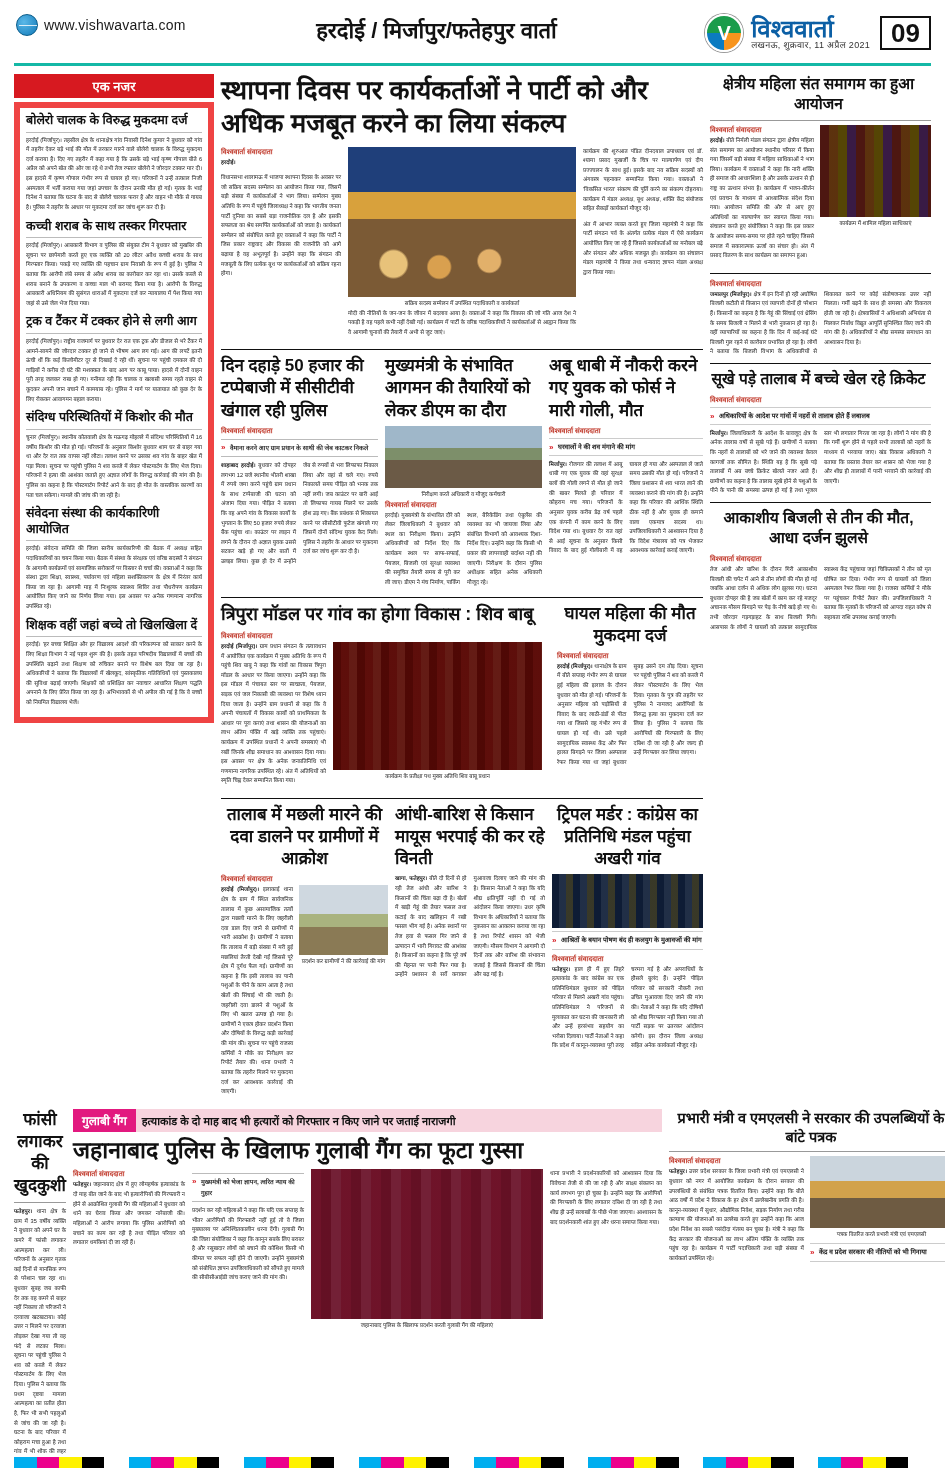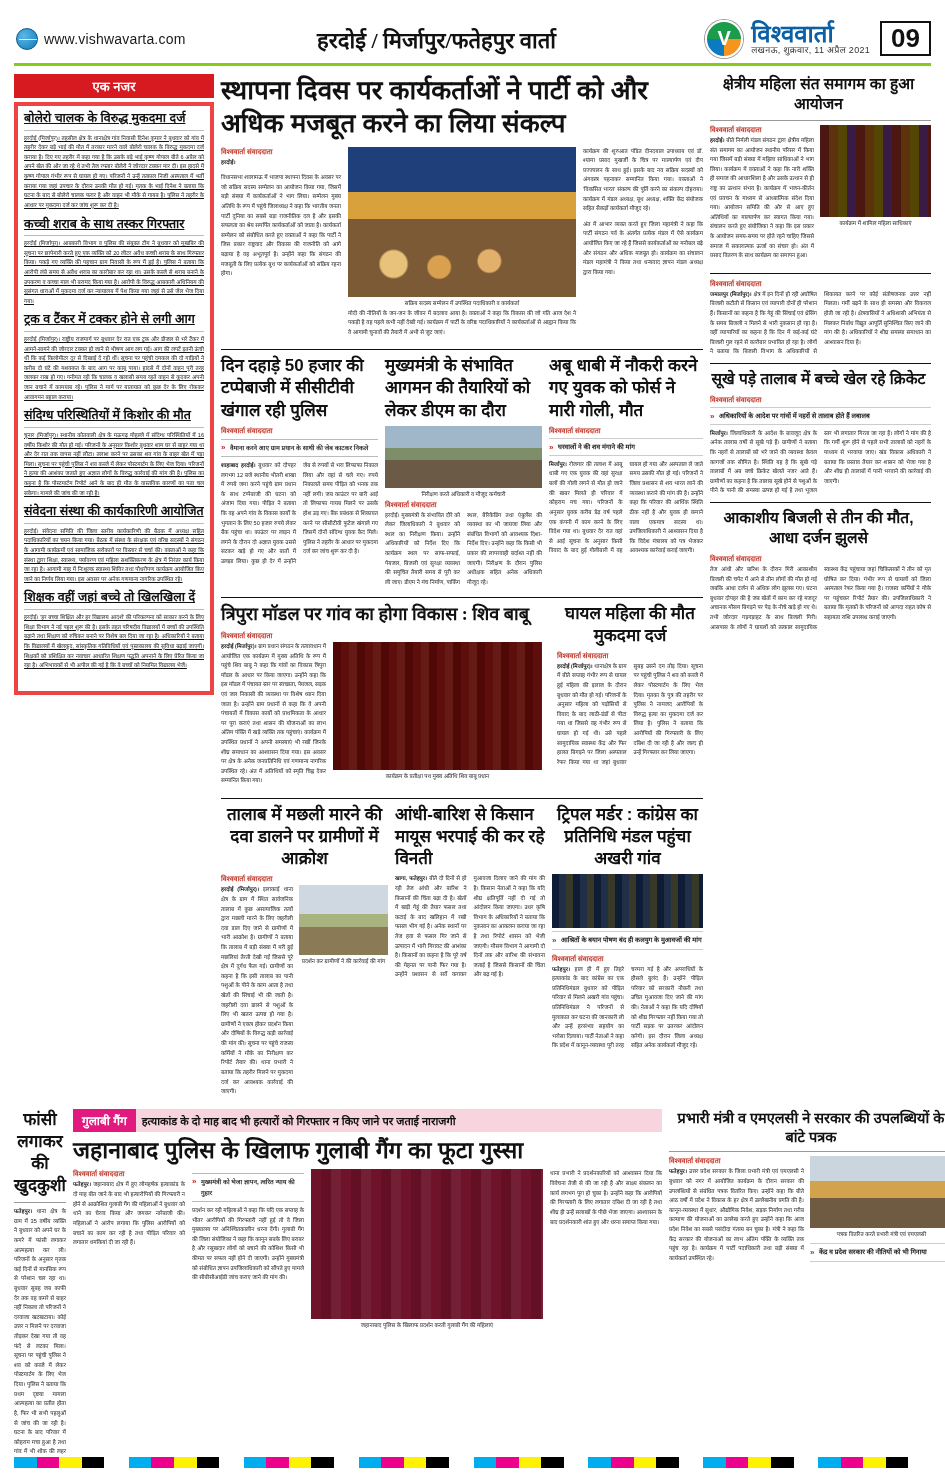--- a/index.html
+++ b/index.html
@@ -11,43 +11,43 @@
     color:#111;
   }
   .page {
     position:relative;
     width:945px; height:1474px;
     background:#fff;
     overflow:hidden;
   }
   
   .masthead {
-    display:flex; align-items:center;
+    display:flex; align-items:flex-start;
     height:52px;
-    border-bottom:3px solid #84cc16;
+    border-bottom:3px solid #14b8a6;
     margin: 14px 14px 0 14px;
   }
   .mh-left {
     width:258px; display:flex; align-items:center; gap:6px;
     padding-left:2px;
   }
   .globe {
     width:22px;height:22px;border-radius:50%;
     background:radial-gradient(circle at 35% 35%, #5bb8e8, #1079b8);
     border:1px solid #0a5c8a; flex:none;
     position:relative;
   }
   .globe:after{
     content:""; position:absolute; left:2px; top:10px; width:18px;height:1px;
     background:rgba(255,255,255,.8);
   }
   .site-url { font-size:14px; color:#1a1a1a; letter-spacing:.2px; }
   .mh-center {
     flex:1; display:flex; align-items:center; justify-content:center;
-    font-size:22px; font-weight:bold; color:#111;font-family:Liberation Serif, serif;
+    font-size:22px; font-weight:bold; color:#111;
   }
   .mh-right {
     width:330px; display:flex; align-items:center; justify-content:flex-end; gap:10px;
   }
   .brandbox { display:flex; align-items:center; gap:8px; }
   .brandlogo {
     width:38px;height:38px;border-radius:50%;
     background:conic-gradient(#1a9c4b 0 25%, #f7941d 0 50%, #0b7bc1 0 75%, #1a9c4b 0 100%);
     display:flex;align-items:center;justify-content:center;
     color:#fff;font-weight:bold;font-size:20px;
@@ -69,21 +69,21 @@
   }
   .col { }
   .c1 { width:207px; }
   .c2 { width:482px; }
   .c3 { width:221px; }
 
   .ek-najar {
     background:#d71920; color:#fff; font-size:13px; font-weight:bold;
     text-align:center; padding:3px 0; margin-bottom:4px;
   }
-  .box-col1 { border:4px solid #ef4444; padding:5px 6px 14px 6px;text-decoration:underline; }
+  .box-col1 { border:6px solid #ef4444; padding:5px 6px 3px 6px; }
   h3.sub {
     font-size:12.5px; font-weight:bold; margin:0 0 3px 0; line-height:1.25;
     border-bottom:1px solid #bbb; padding-bottom:3px;
   }
   .tiny {
     font-size:5.6px; line-height:1.72; text-align:justify; color:#222;
     margin:0 0 6px 0; hyphens:auto;
   }
   .dateline { font-weight:bold; }
 
@@ -270,21 +270,21 @@
           <div class="redbullet">घरवालों ने की शव मंगाने की मांग</div>
           <div class="cols2">
             <p class="tiny"><span class="dateline">मिर्जापुर।</span>
               <span>रोजगार की तलाश में आबू धाबी गए एक युवक की वहां सुरक्षा बलों की गोली लगने से मौत हो जाने की खबर मिलते ही परिवार में कोहराम मच गया। परिजनों के अनुसार युवक करीब डेढ़ वर्ष पहले एक कंपनी में काम करने के लिए विदेश गया था। बुधवार देर रात वहां से आई सूचना के अनुसार किसी विवाद के बाद हुई गोलीबारी में वह घायल हो गया और अस्पताल ले जाते समय उसकी मौत हो गई। परिजनों ने जिला प्रशासन से शव भारत लाने की व्यवस्था कराने की मांग की है। उन्होंने कहा कि परिवार की आर्थिक स्थिति ठीक नहीं है और युवक ही कमाने वाला एकमात्र सदस्य था। उपजिलाधिकारी ने आश्वासन दिया है कि विदेश मंत्रालय को पत्र भेजकर आवश्यक कार्रवाई कराई जाएगी।</span></p>
           </div>
         </div>
       </div>
 
       <div class="rule"></div>
 
-      <div style="display:flex; gap:15px;font-family:Liberation Serif, serif;">
+      <div style="display:flex; gap:15px;">
         <div style="width:321px;">
           <h2 class="head2">त्रिपुरा मॉडल पर गांव का होगा विकास : शिव बाबू</h2>
           <div class="byline">विश्ववार्ता संवाददाता</div>
           <div style="display:flex; gap:7px;">
             <div style="width:105px;">
               <div class="cols1">
                 <p class="tiny"><span class="dateline">हरदोई (मिर्जापुर)।</span>
                   <span>ग्राम प्रधान संगठन के तत्वावधान में आयोजित एक कार्यक्रम में मुख्य अतिथि के रूप में पहुंचे शिव बाबू ने कहा कि गांवों का विकास त्रिपुरा मॉडल के आधार पर किया जाएगा। उन्होंने कहा कि इस मॉडल में पंचायत स्तर पर स्वच्छता, पेयजल, सड़क एवं जल निकासी की व्यवस्था पर विशेष ध्यान दिया जाता है। उन्होंने ग्राम प्रधानों से कहा कि वे अपनी पंचायतों में विकास कार्यों को प्राथमिकता के आधार पर पूरा कराएं तथा शासन की योजनाओं का लाभ अंतिम पंक्ति में खड़े व्यक्ति तक पहुंचाएं। कार्यक्रम में उपस्थित प्रधानों ने अपनी समस्याएं भी रखीं जिनके शीघ्र समाधान का आश्वासन दिया गया। इस अवसर पर क्षेत्र के अनेक जनप्रतिनिधि एवं गणमान्य नागरिक उपस्थित रहे। अंत में अतिथियों को स्मृति चिह्न देकर सम्मानित किया गया।</span></p>
               </div>
             </div>

